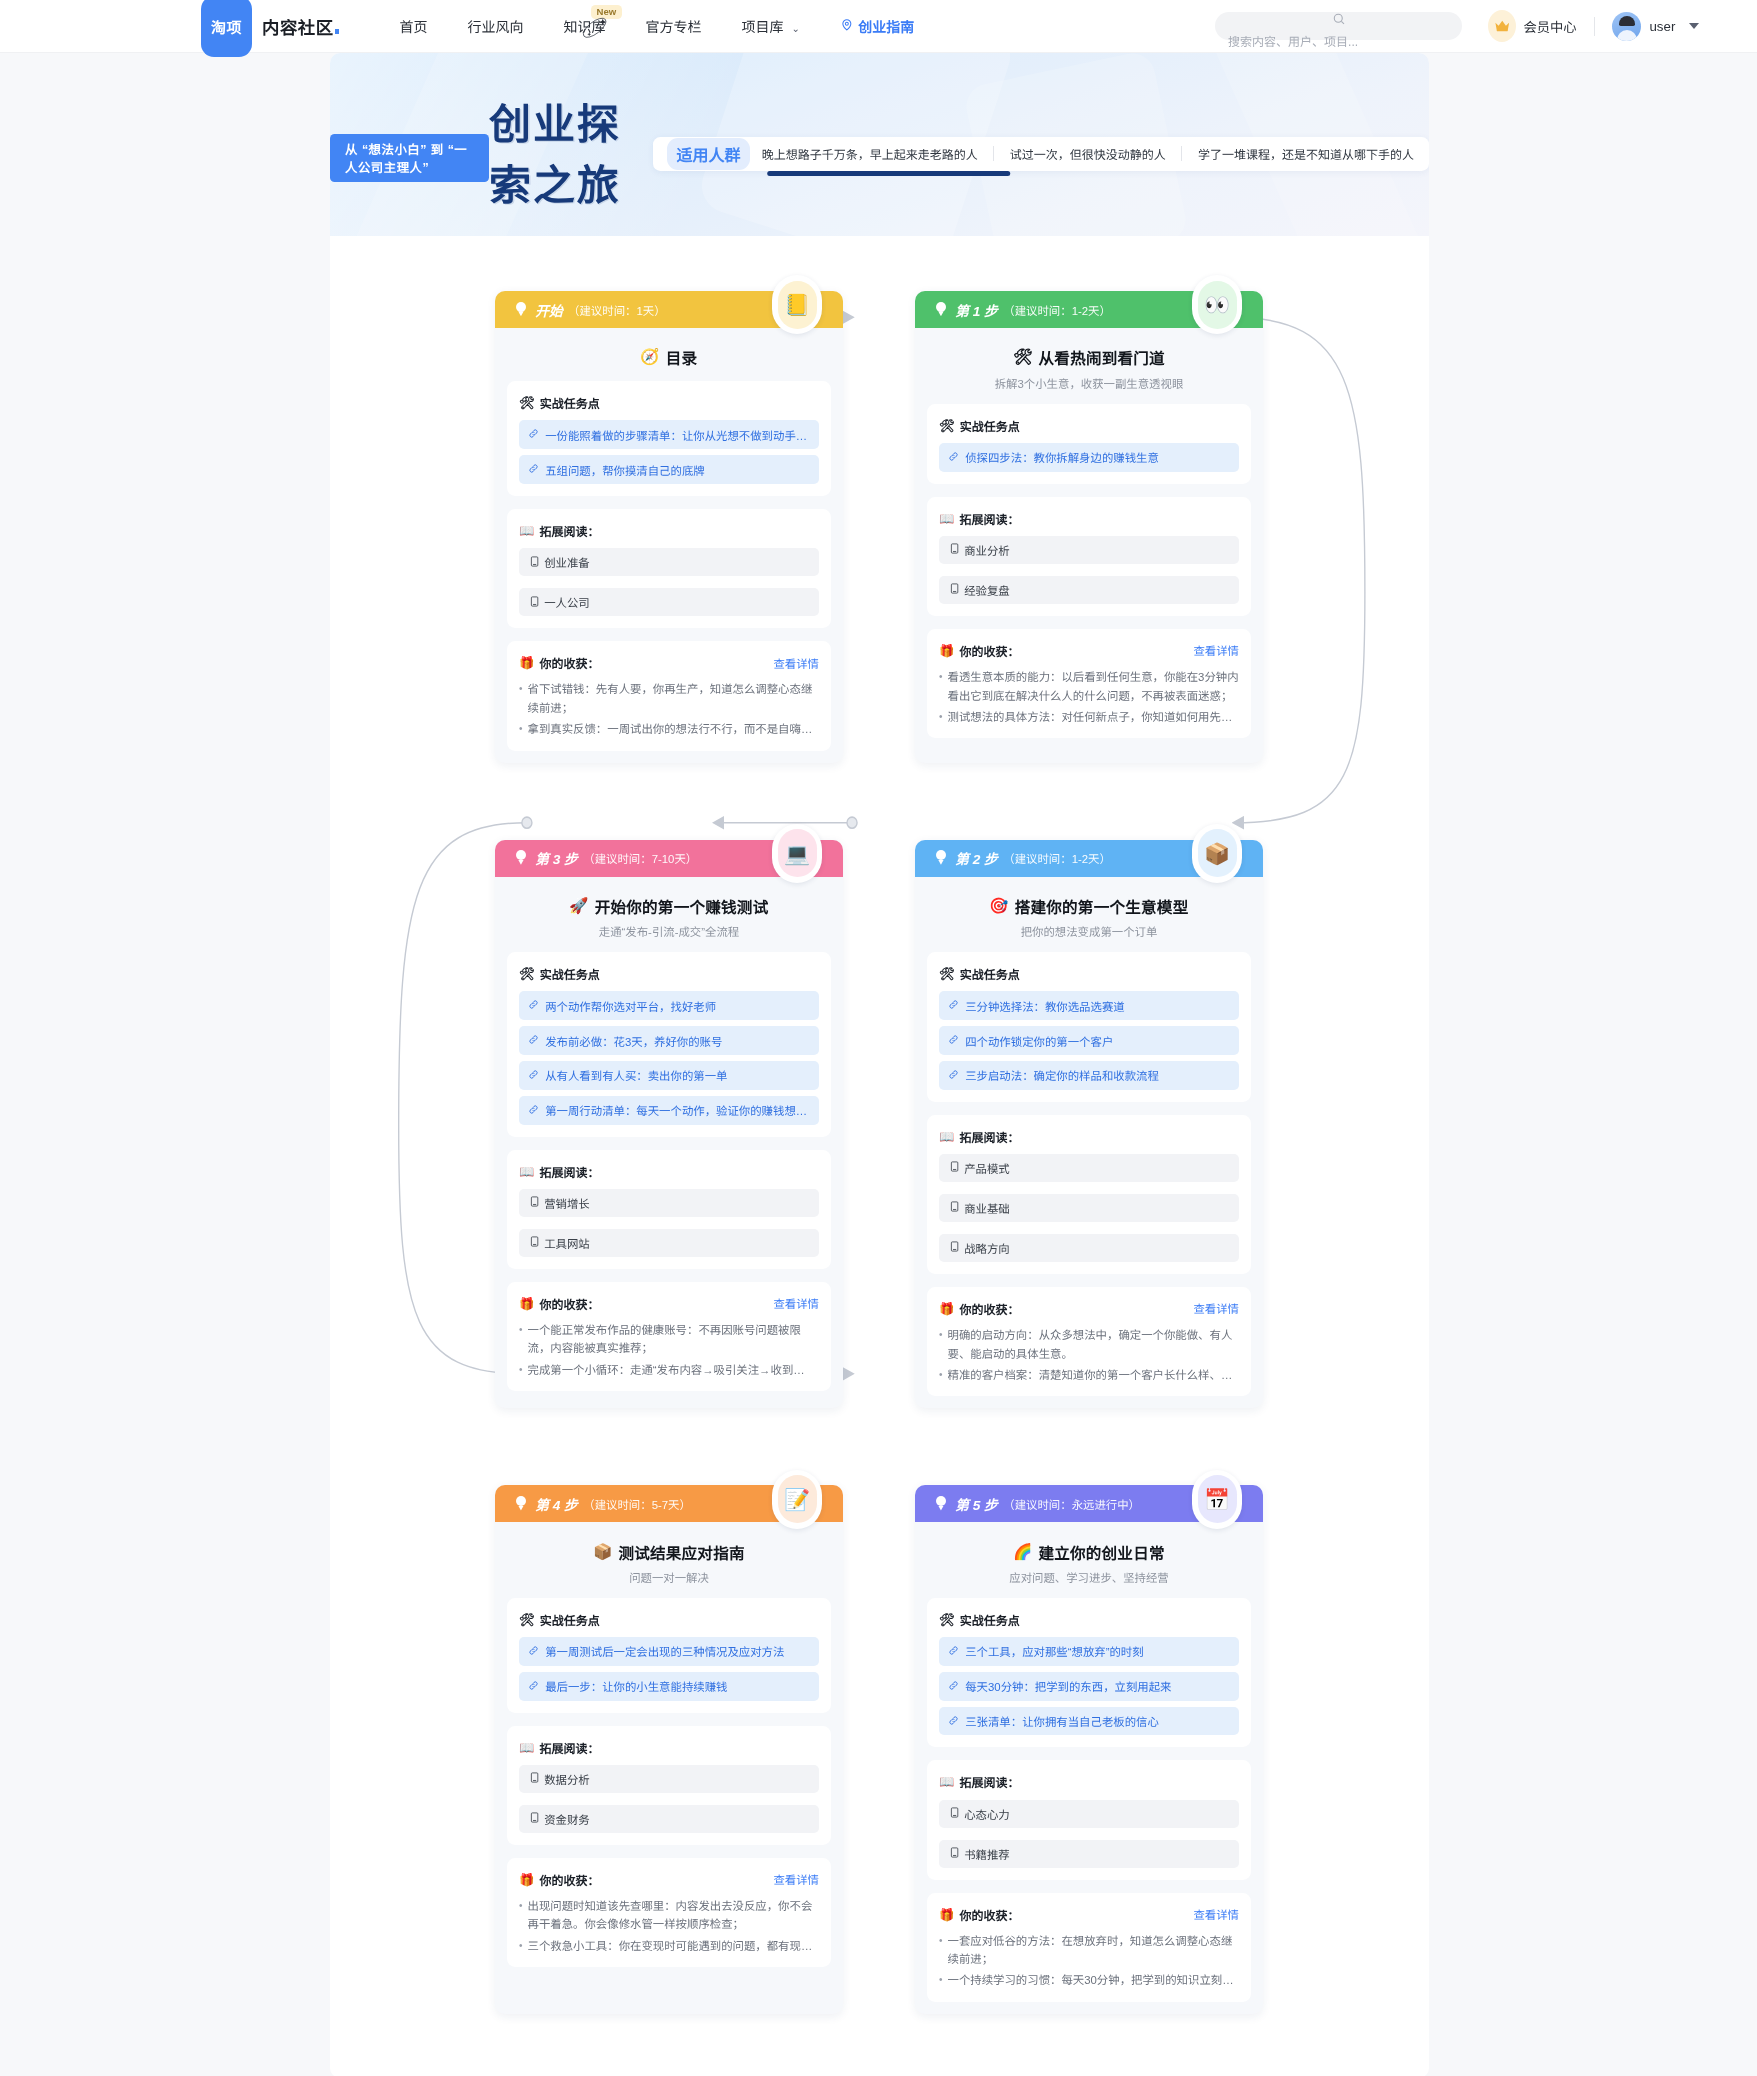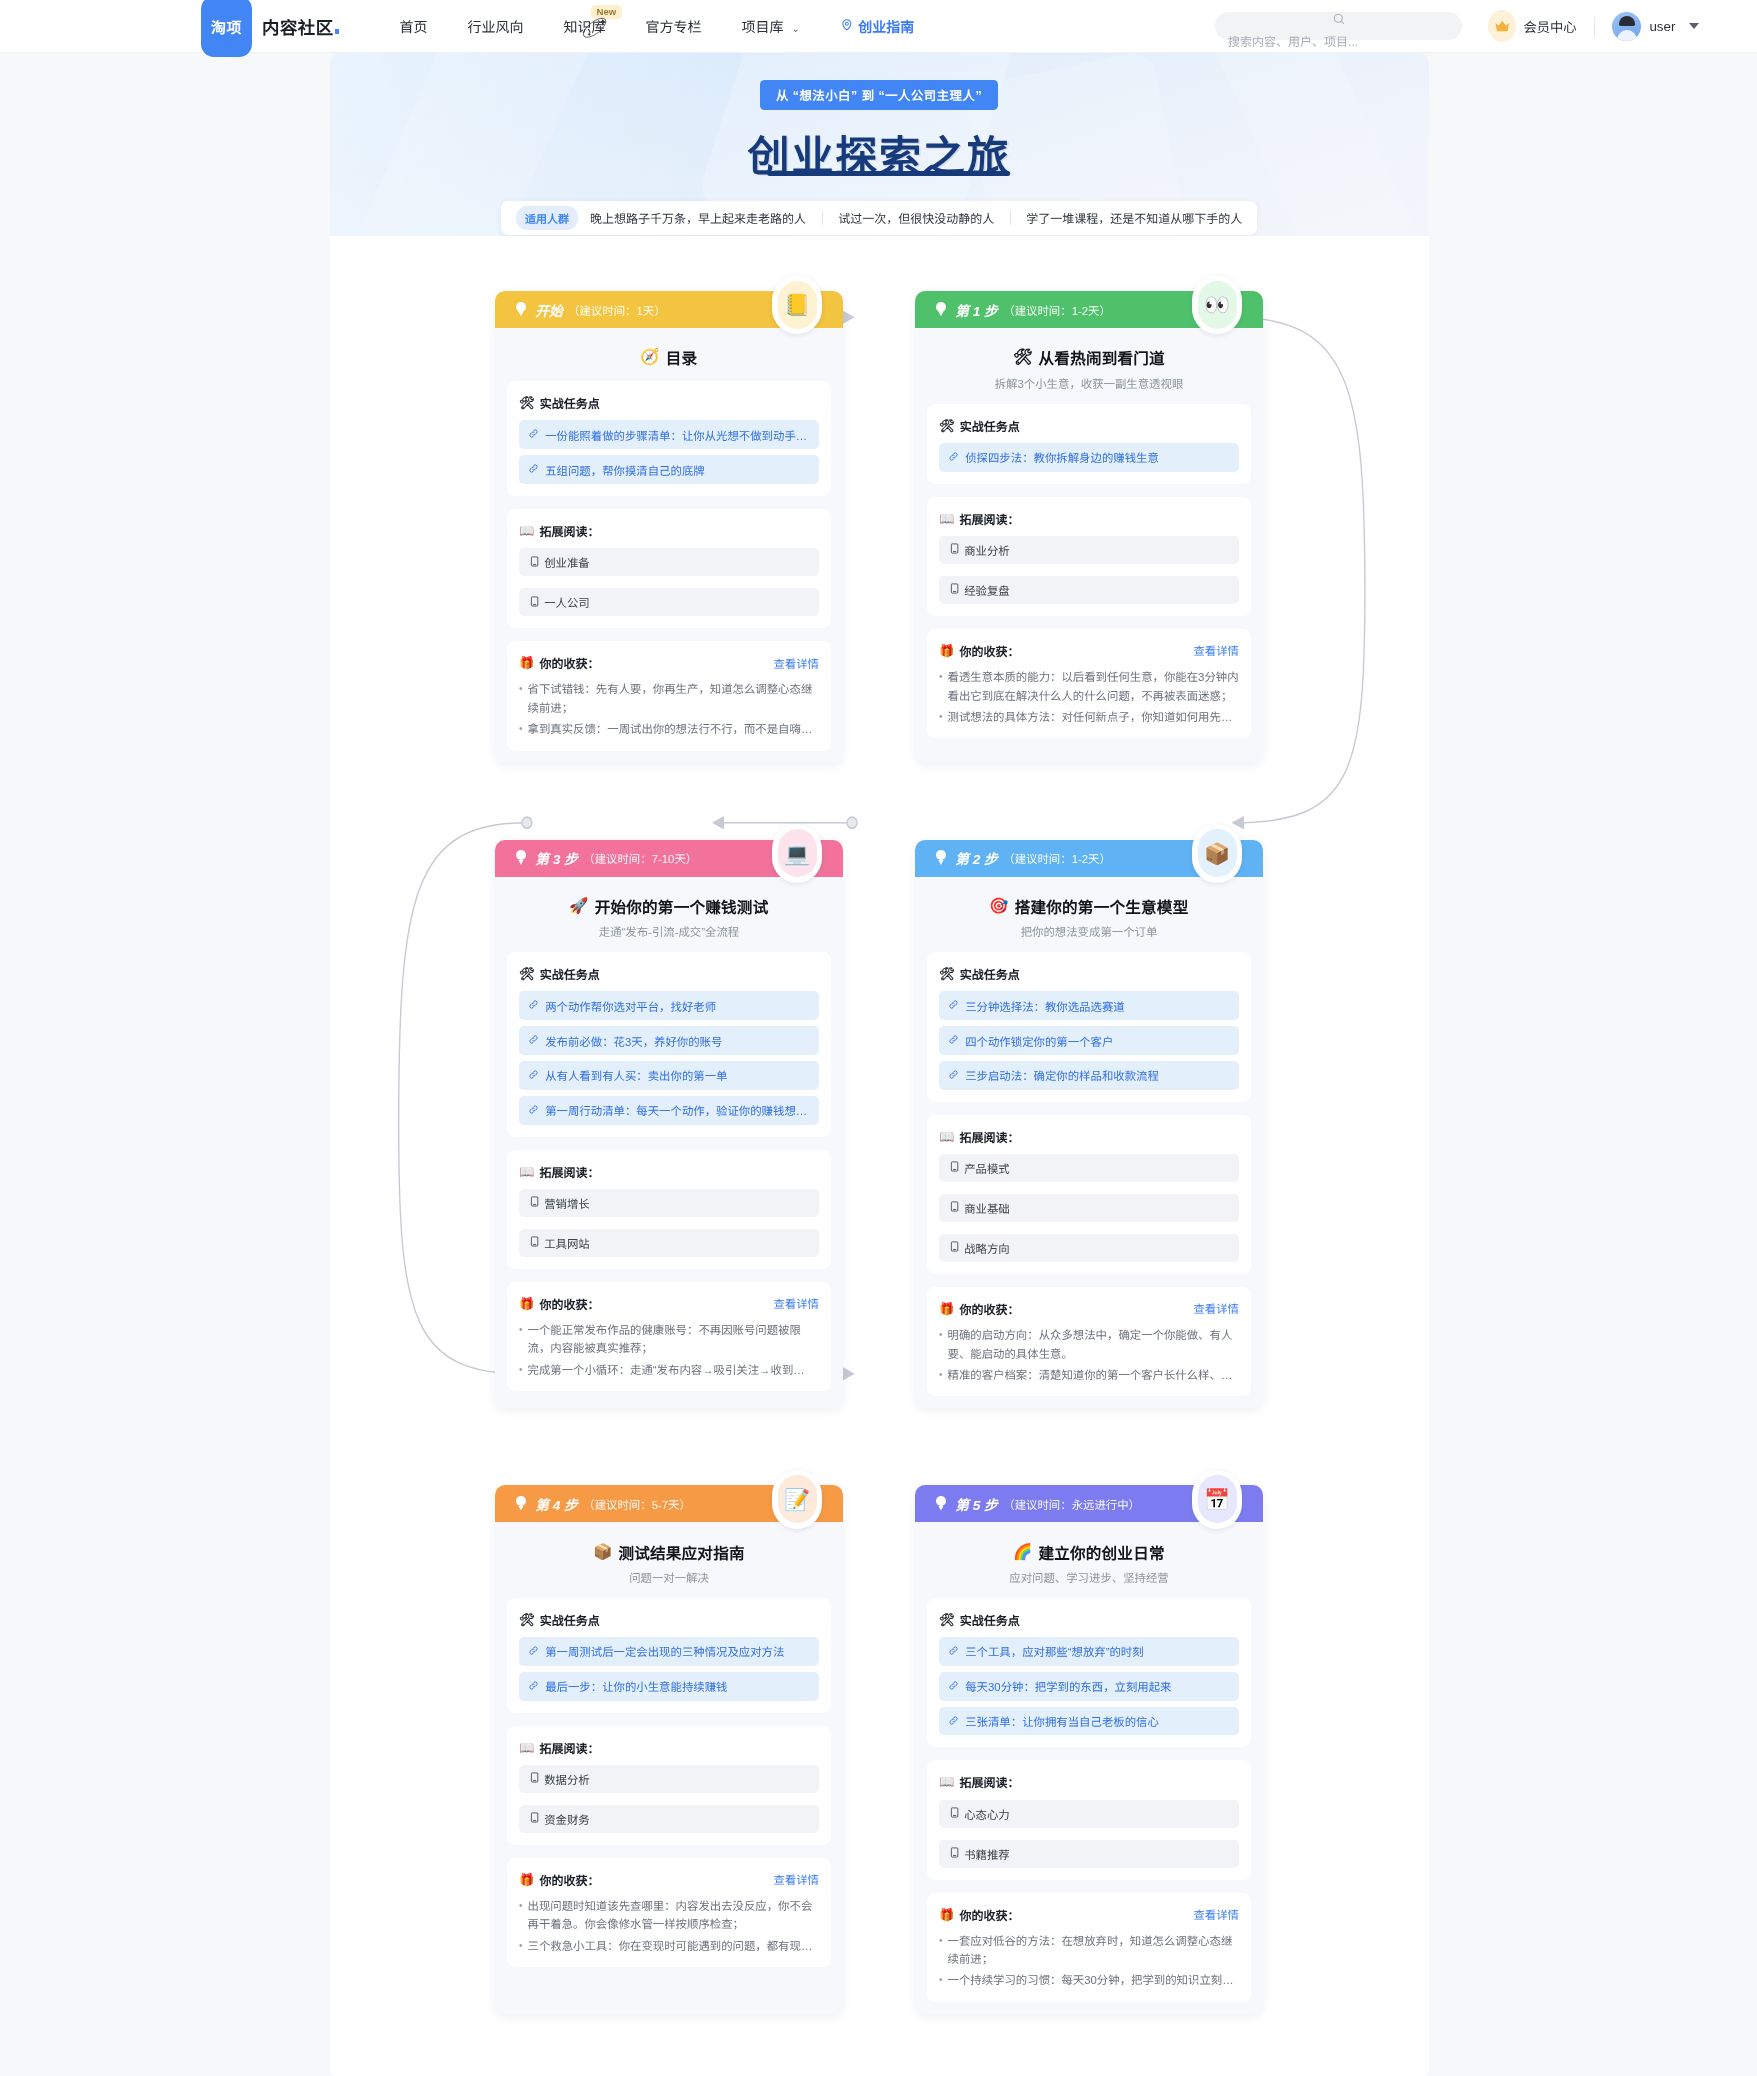--- a/index.html
+++ b/index.html
@@ -119,21 +119,21 @@
 
   
   .hero {
     height: 183px;
     border-radius: 10px 10px 0 0;
     background:
       linear-gradient(112deg, rgba(255,255,255,.55) 0%, rgba(255,255,255,0) 36%),
       linear-gradient(160deg, #cfe6fb 0%, #e2eefb 40%, #eef3fb 72%, #f4f5fb 100%);
     position: relative;
     overflow: hidden;
-    display: flex; flex-direction: column; align-items: center;
+    display: flex; flex-direction: row; align-items: center;
   }
   .hero-poly {
     position: absolute; pointer-events:none;
     background: rgba(255,255,255,0.30);
   }
   .hp1 { width: 256px; height: 256px; left: 398px; top: -60px; transform: rotate(18deg); border-radius:27.5px; background: rgba(255,255,255,0.22);}
   .hp2 { width: 192px; height: 192px; left: 650px; top: 13.7px; transform: rotate(-12deg); border-radius:23px; background: rgba(255,255,255,0.18);}
   .hp3 { width: 137px; height: 348px; left: 82px; top: -101px; transform: rotate(24deg); background: rgba(255,255,255,0.16);}
   .hp4 { width: 110px; height: 320px; left: 938px; top: -55px; transform: rotate(-24deg); background: rgba(255,255,255,0.16);}
 
@@ -172,21 +172,21 @@
     height: 34px;
     display: flex; align-items: center;
     padding: 0 14.6px;
     gap: 0;
     position: relative; z-index: 3;
     box-shadow: 0 1.4px 6.4px rgba(40,70,130,0.06);
   }
   .strip-tag {
     background: #e3edfd;
     color: #4285f4;
-    font-size: 11px;
+    font-size: 16px;
     font-weight: 700;
     padding: 4.1px 9.2px;
     border-radius: 11px;
     margin-right: 12px;
     white-space: nowrap;
   }
   .strip-text { font-size: 12px; color: #303740; white-space: nowrap; }
   .strip-sep { width: 0.9px; height: 14.6px; background: #e3e5ea; margin: 0 15.6px; }
 
   

